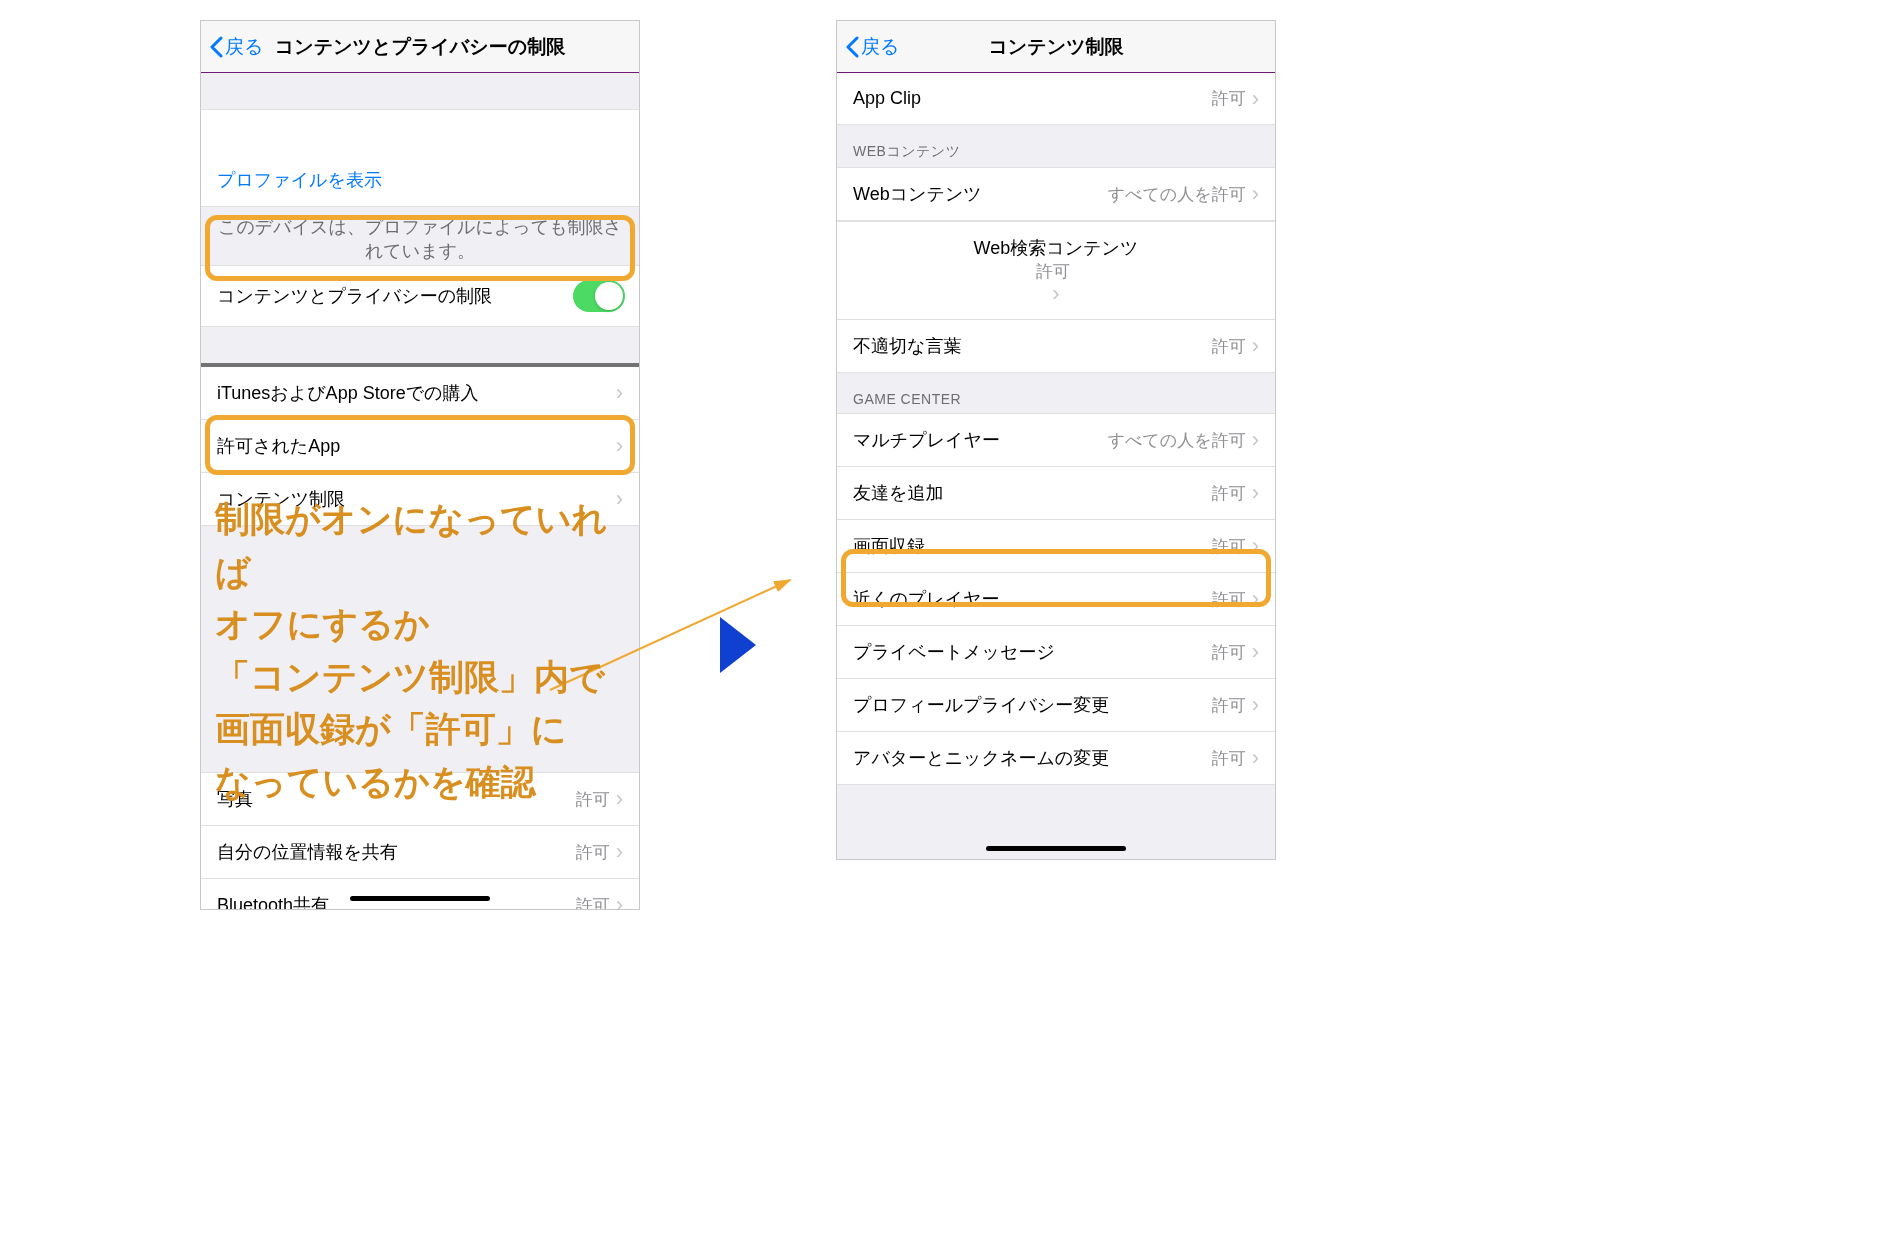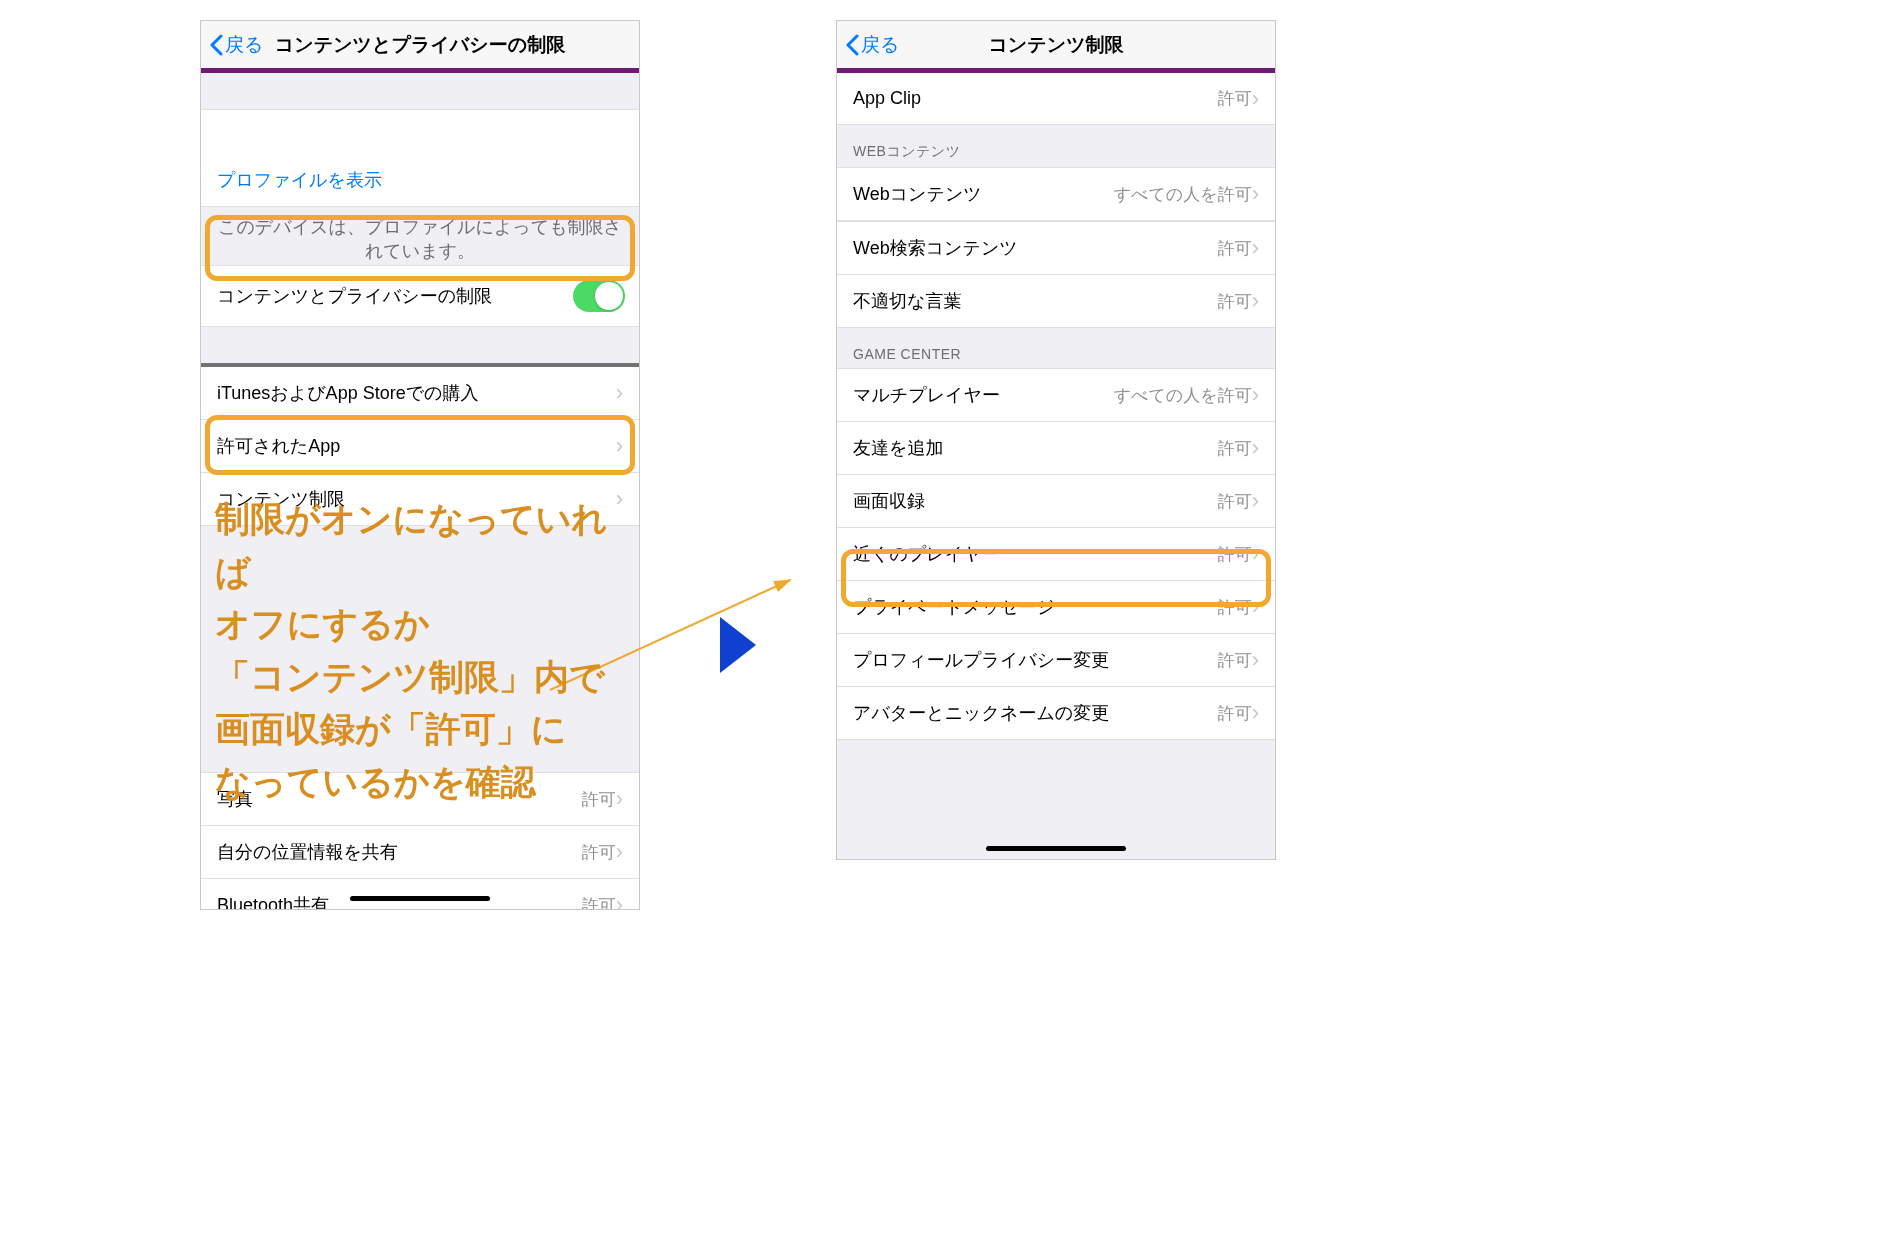--- a/index.html
+++ b/index.html
@@ -21,21 +21,21 @@
       background: #efeff4;
       border: 1px solid #c8c8c8;
       position: relative;
       overflow: hidden;
     }
     .nav {
       background: #f7f7f7;
       height: 52px;
       display: flex;
       align-items: center;
-      border-bottom: 5px solid #701a75;
+      border-bottom: 1px solid #701a75;
       position: relative;
     }
     .back {
       display: flex;
       align-items: center;
       color: #007aff;
       font-size: 19px;
       padding-left: 8px;
       position: absolute;
       left: 0;
@@ -57,21 +57,21 @@
       background: #fff;
       display: flex;
       align-items: center;
       padding: 14px 16px;
       font-size: 18px;
       border-bottom: 1px solid #e0e0e0;
       position: relative;
     }
     .cell:first-of-type { border-top: 1px solid #e0e0e0; }
     .cell-label { flex: 1; color: #000; }
-    .cell-value { color: #8e8e93; font-size: 17px; margin-right: 0; }
+    .cell-value { color: #8e8e93; font-size: 17px; margin-right: 6px; }
     .chevron { color: #c7c7cc; font-size: 22px; line-height: 1; }
     .link-cell { color: #007aff; margin-top: 44px; }
     .footer-text {
       font-size: 18px;
       color: #6d6d72;
       padding: 8px 16px 2px;
       text-align: center;
     }
     .toggle-cell { padding-right: 14px; }
     .toggle {
@@ -231,21 +231,21 @@
       <span class="chevron">›</span>
     </div>
 
     <div class="section-header">WEBコンテンツ</div>
     <div class="cell" style="border-top:1px solid #e0e0e0;">
       <span class="cell-label">Webコンテンツ</span>
       <span class="cell-value">すべての人を許可</span>
       <span class="chevron">›</span>
     </div>
 
-    <div class="cell" style="border-top:1px solid #e0e0e0;">
+    <div class="cell" style="border-top:1px solid #e0e0e0;flex-direction:column;">
       <span class="cell-label">Web検索コンテンツ</span>
       <span class="cell-value">許可</span>
       <span class="chevron">›</span>
     </div>
     <div class="cell">
       <span class="cell-label">不適切な言葉</span>
       <span class="cell-value">許可</span>
       <span class="chevron">›</span>
     </div>
 

